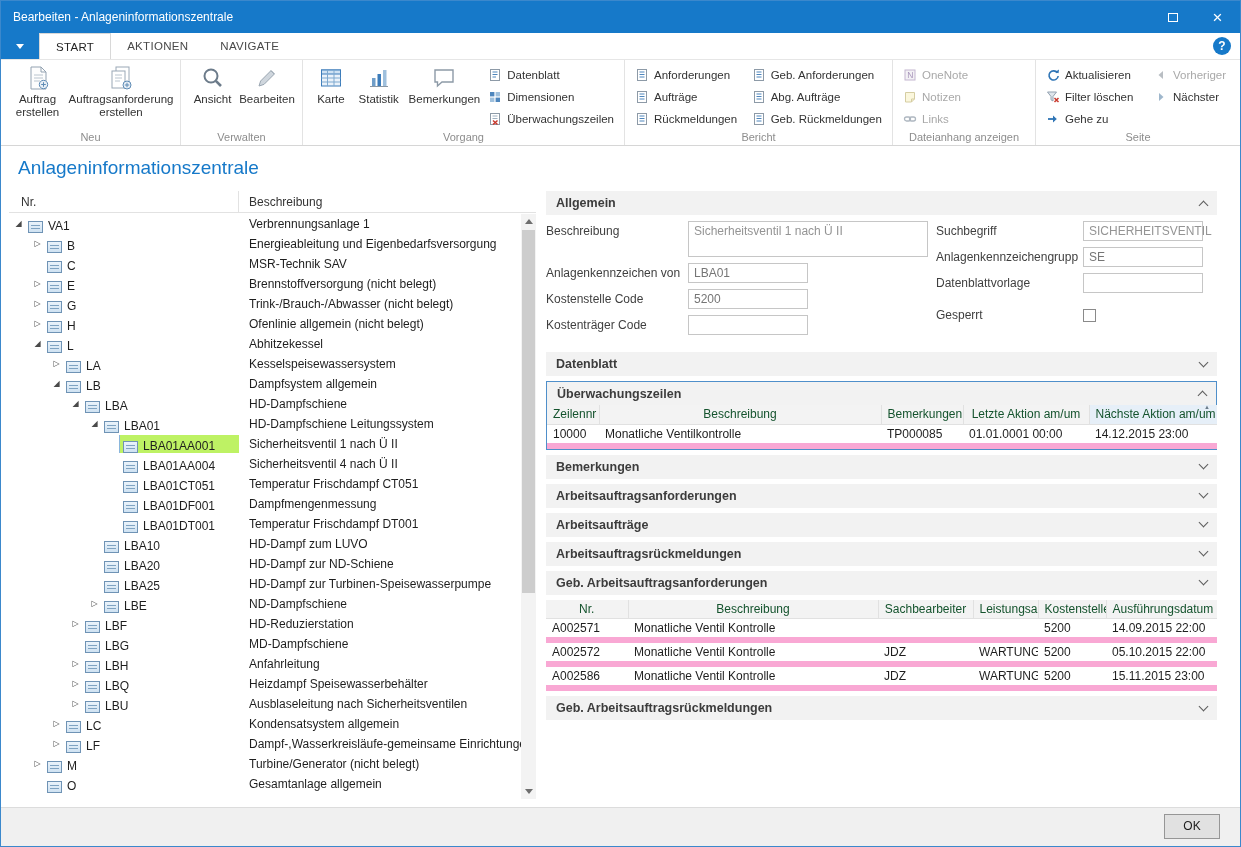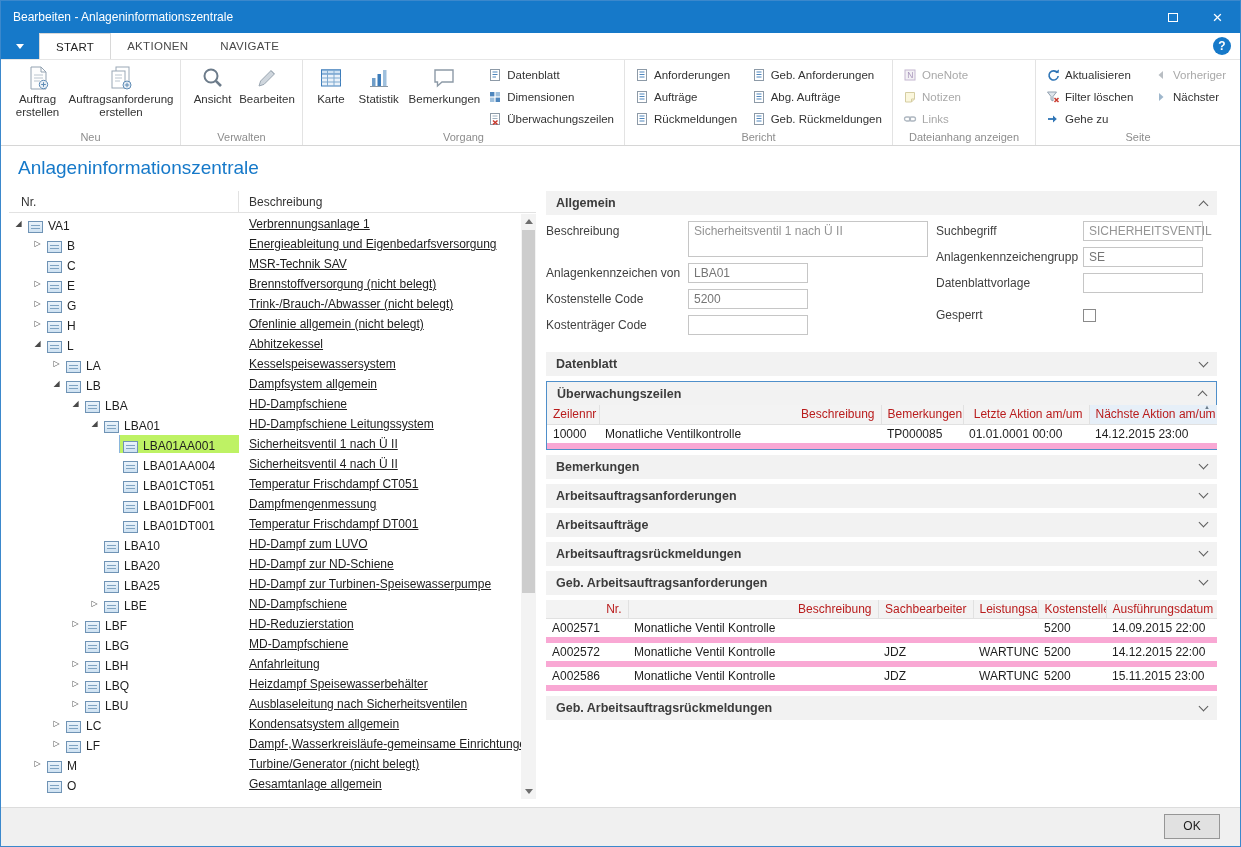--- a/index.html
+++ b/index.html
@@ -40,21 +40,21 @@
   .page-title { position:absolute; top:10px; left:17px; font-size:19px; color:#1679c9; }
 
   
   .tree-panel { position:absolute; top:44px; left:8px; width:527px; bottom:8px; }
   .tree-header { display:flex; height:22px; align-items:center; border-bottom:1px solid #e2e2e2; color:#333; padding-right:15px; }
   .h-nr { width:230px; padding-left:12px; border-right:1px solid #e2e2e2; height:100%; display:flex; align-items:center; }
   .h-desc { flex:1; padding-left:10px; }
   .tree-rows { position:absolute; top:23px; left:0; right:15px; bottom:0; overflow:hidden; }
   .tree-row { display:flex; height:20px; align-items:center; }
   .tr-nr { width:230px; display:flex; align-items:center; overflow:hidden; flex:0 0 auto; }
-  .tr-desc { flex:1; padding-left:10px; white-space:nowrap; overflow:hidden; color:#1e1e1e;text-decoration:underline; }
+  .tr-desc { flex:1; padding-left:10px; white-space:nowrap; overflow:hidden; color:#1e1e1e; }
   .twisty { width:13px; flex:0 0 auto; text-align:center; color:#4a4a4a; font-size:8px; line-height:20px; }
   .nr-wrap { display:flex; align-items:flex-end; flex:1; height:18px; padding:0 2px; }
   .nr-wrap.sel { background:#bef264; outline:1px solid #8ab6dc; }
   .tree-icon { width:15px; height:12px; border:1px solid #6f93b5; background:linear-gradient(#eaf3fb,#cfe2f2); position:relative; margin:0 5px 0 1px; flex:0 0 auto; }
   .tree-icon:before { content:""; position:absolute; left:2px; right:2px; top:3px; height:1px; background:#7fa3c2; box-shadow:0 3px 0 #7fa3c2; }
   .nr-text { white-space:nowrap; color:#1e1e1e; }
 
   
   .vscroll { position:absolute; top:23px; right:0; bottom:0; width:15px; background:#f3f3f3; }
   .sb-arrow { height:15px; display:flex; align-items:center; justify-content:center; background:#f3f3f3; }
@@ -85,21 +85,21 @@
   .fcol.right .flabel { width:147px; flex:0 0 auto; }
   .fbox { border:1px solid #c6c6c6; background:#fff; min-height:20px; padding:2px 5px; color:#757575; }
   .fbox.wide { width:240px; height:36px; }
   .fbox.std { width:120px; }
   .fbox.gray { color:#949494; }
   .checkbox { width:13px; height:13px; border:1px solid #8a8a8a; background:#fff; margin-top:4px; }
   .frow.gesperrt { margin-top:12px; }
 
   
   table.grid { border-collapse:collapse; width:100%; table-layout:fixed; background:#fff; }
-  table.grid th { background:#f3f3f3; font-weight:normal; text-align:right; padding:2px 6px; height:19px; color:#b91c1c;
+  table.grid th { background:#f3f3f3; font-weight:normal; text-align:center; padding:2px 6px; height:19px; color:#14532d;
                   border:1px solid #e1e1e1; border-top:none; white-space:nowrap; overflow:hidden; position:relative; }
   table.grid th:first-child { border-left:none; }
   table.grid th:last-child { border-right:none; }
   table.grid td { padding:2px 6px; height:19px; border-bottom:6px solid #f9a8d4; white-space:nowrap; overflow:hidden; color:#1e1e1e; }
   table.grid th.sorted { background:#e6eff8; }
   table.grid th.sorted:after { content:"▲"; position:absolute; top:-1px; right:10px; font-size:6px; color:#6b7c8a; }
 
   
   .footer { position:absolute; bottom:0; left:0; right:0; height:39px; background:#f0f0f0; border-top:1px solid #dcdcdc; }
   .ok-btn { position:absolute; right:20px; top:6px; width:56px; height:25px; background:#e1e1e1; border:1px solid #969696; text-align:center; line-height:23px; color:#1e1e1e; font-size:12px; }
@@ -889,21 +889,21 @@
                   <td></td>
                   <td>5200</td>
                   <td>14.09.2015 22:00</td>
                 </tr>
                 <tr>
                   <td>A002572</td>
                   <td>Monatliche Ventil Kontrolle</td>
                   <td>JDZ</td>
                   <td>WARTUNG</td>
                   <td>5200</td>
-                  <td>14.12.2015 22:00</td>
+                  <td>05.10.2015 22:00</td>
                 </tr>
                 <tr>
                   <td>A002586</td>
                   <td>Monatliche Ventil Kontrolle</td>
                   <td>JDZ</td>
                   <td>WARTUNG</td>
                   <td>5200</td>
                   <td>15.11.2015 23:00</td>
                 </tr>
               </tbody>

